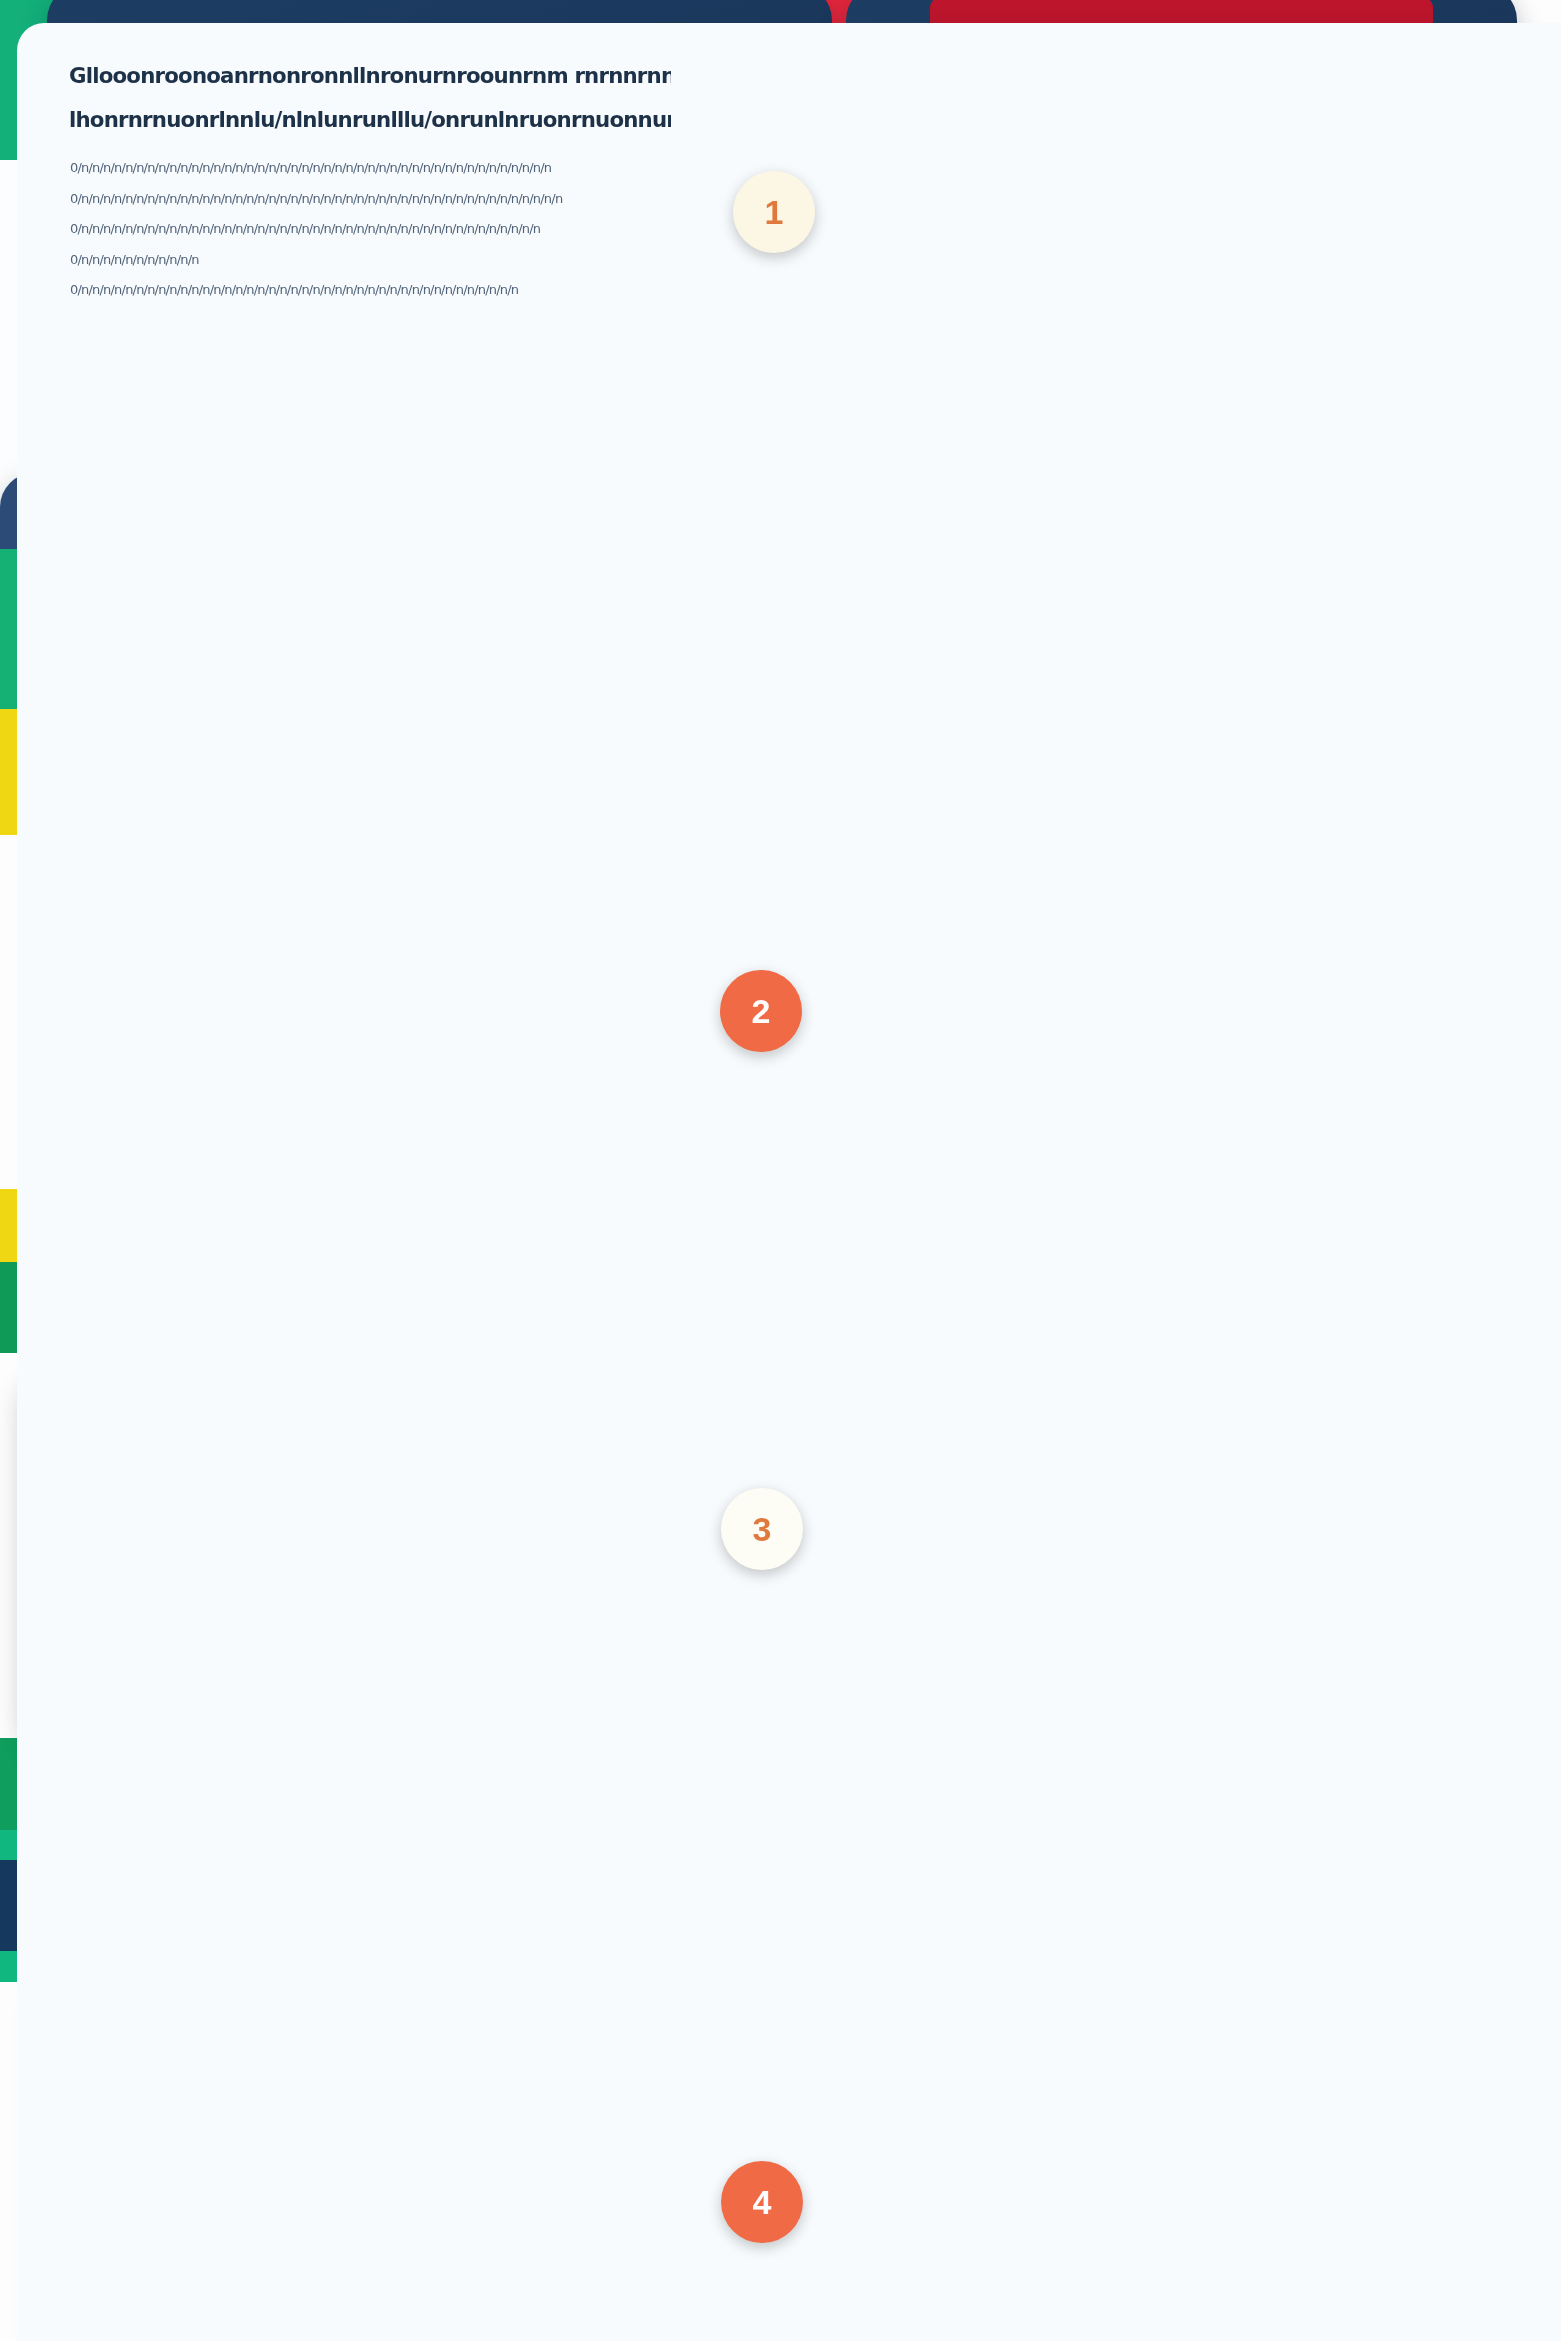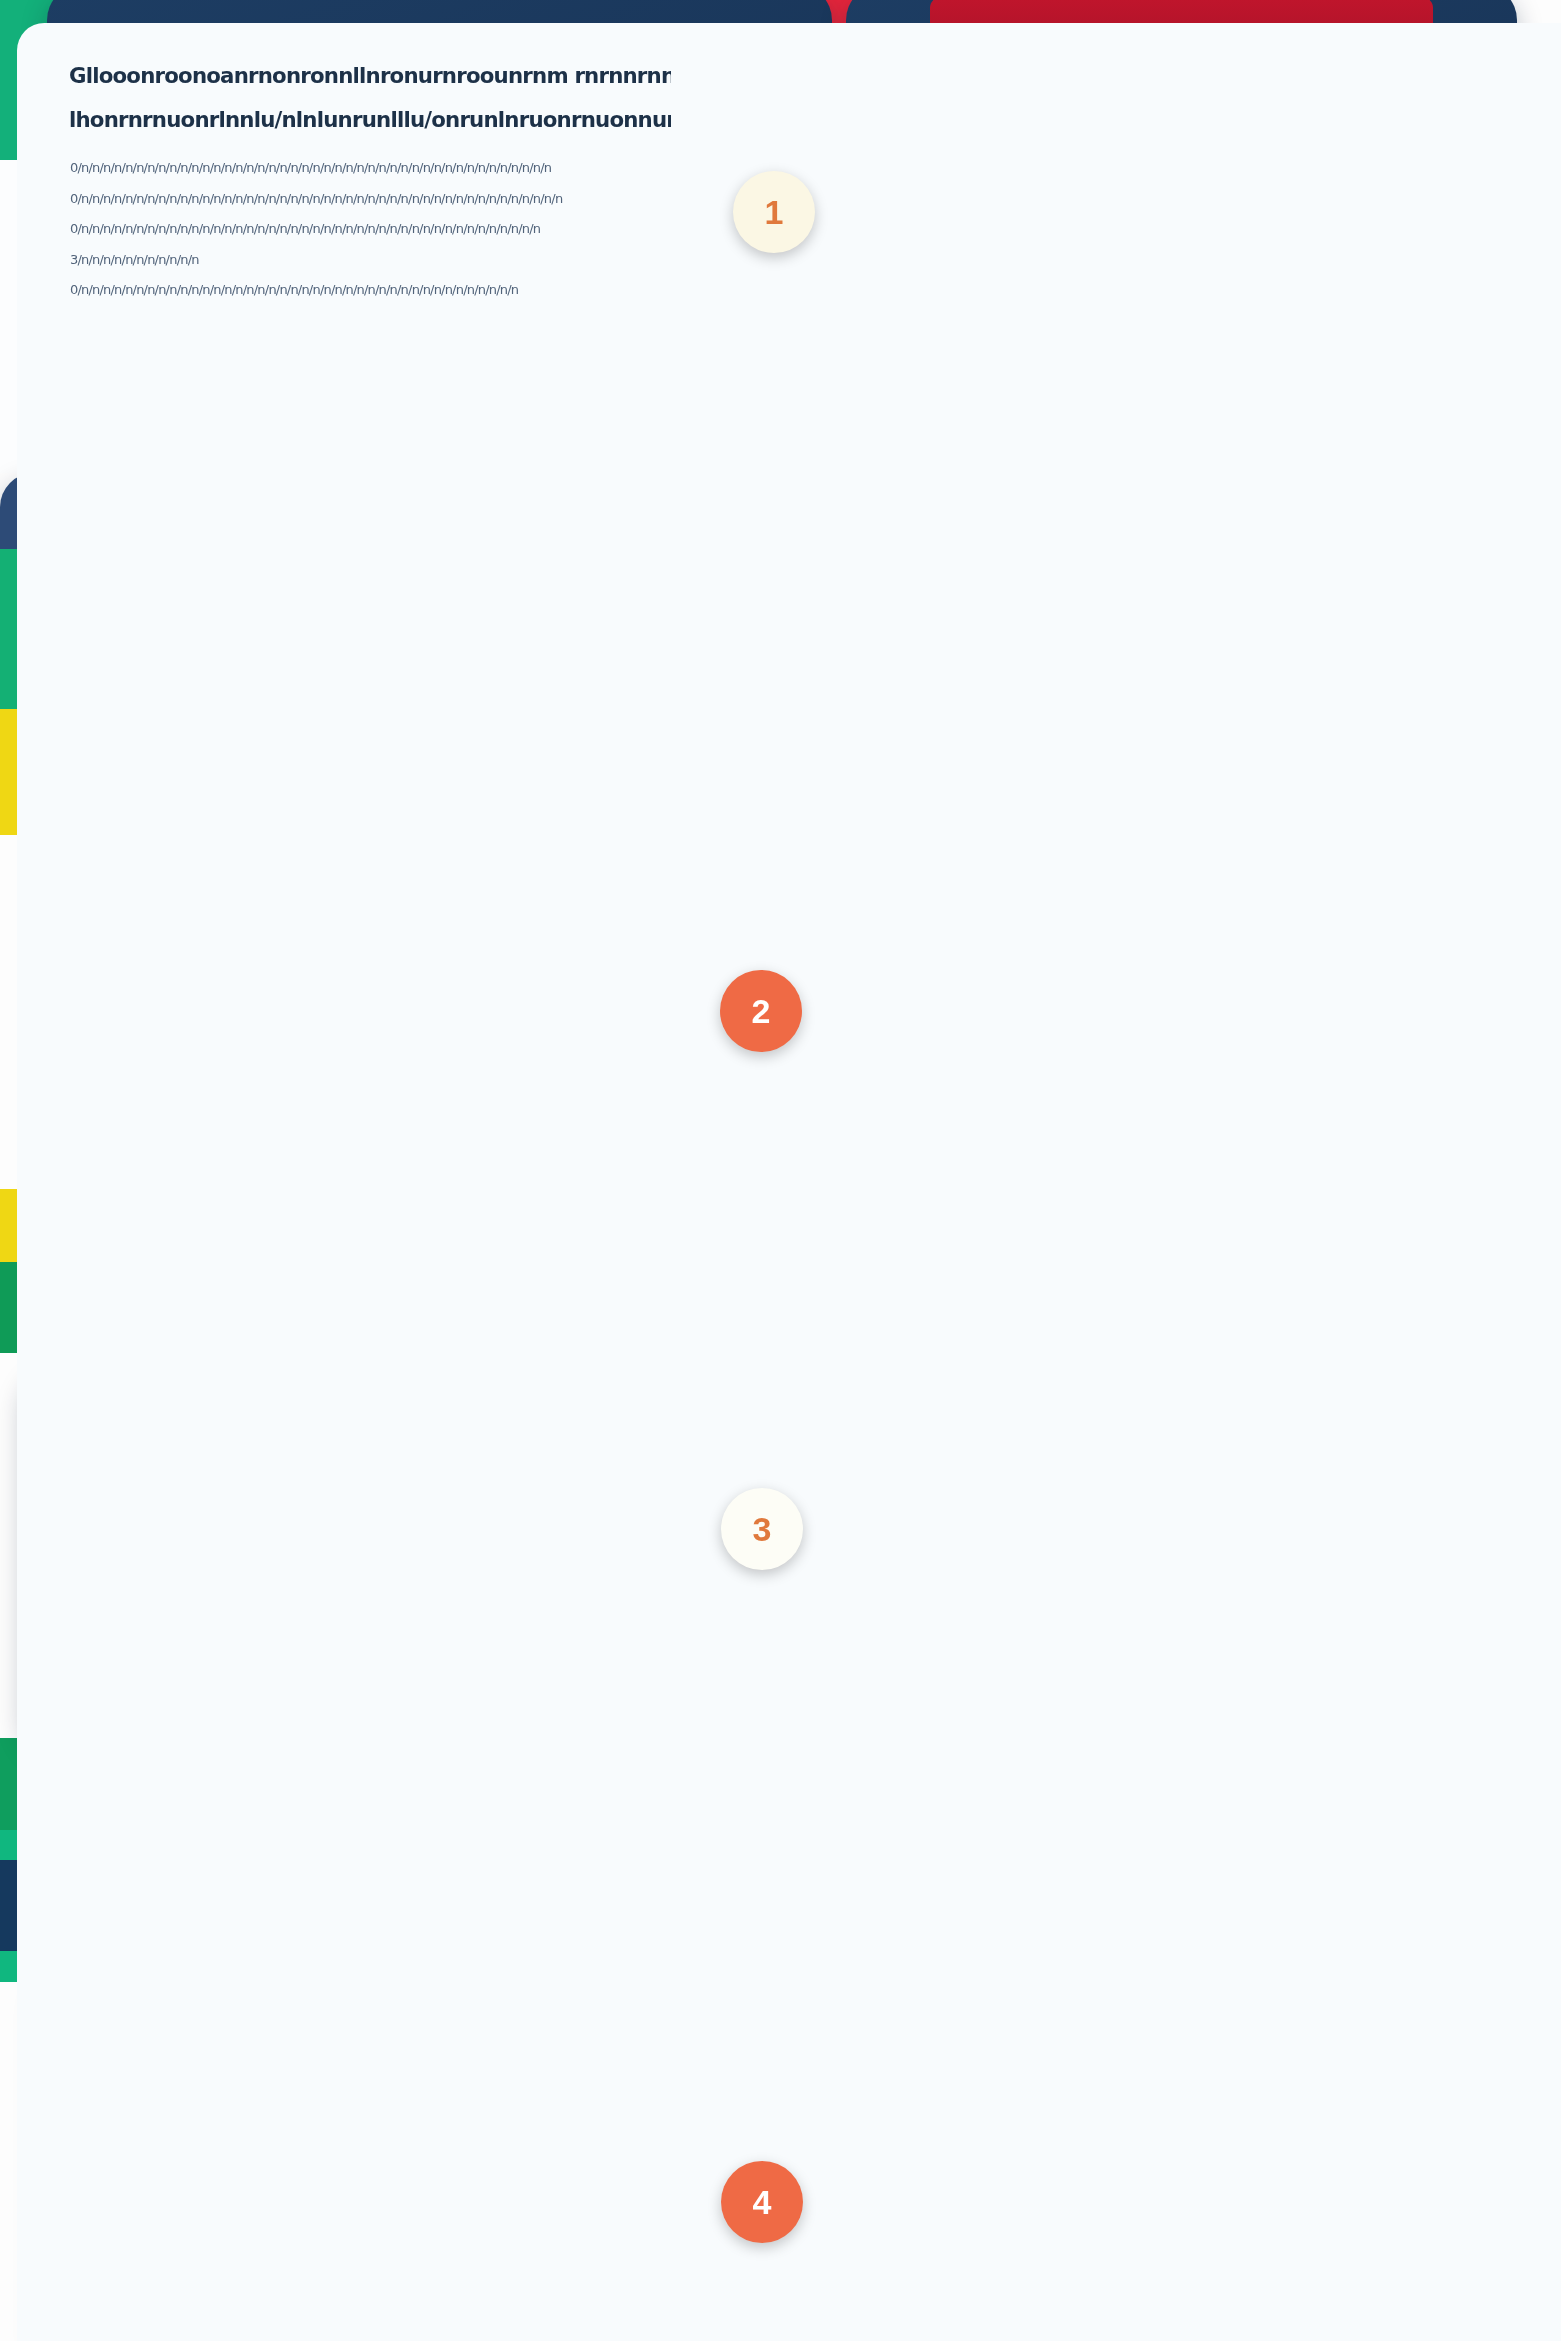--- a/index.html
+++ b/index.html
@@ -404,21 +404,21 @@
   <div id="sec4-right" class="shadow">
     <div id="s4r-inner">
       <div id="s4r-head">
         <span class="glyph tl">Gllooonroonoanrnonronnllnronurnroounrnm rnrnnrnnnrmnnrnrrnurnlo</span>
         <span class="glyph tl">lhonrnrnuonrlnnlu/nlnlunrunlllu/onrunlnruonrnuonnurnnonn/dnlluonlla</span>
       </div>
       <div id="s4r-body">
         <span class="glyph">0/n/n/n/n/n/n/n/n/n/n/n/n/n/n/n/n/n/n/n/n/n/n/n/n/n/n/n/n/n/n/n/n/n/n/n/n/n/n/n/n/n/n/n</span>
         <span class="glyph">0/n/n/n/n/n/n/n/n/n/n/n/n/n/n/n/n/n/n/n/n/n/n/n/n/n/n/n/n/n/n/n/n/n/n/n/n/n/n/n/n/n/n/n/n</span>
         <span class="glyph">0/n/n/n/n/n/n/n/n/n/n/n/n/n/n/n/n/n/n/n/n/n/n/n/n/n/n/n/n/n/n/n/n/n/n/n/n/n/n/n/n/n/n</span>
-        <span class="glyph">3/n/n/n/n/n/n/n/n/n/n/n</span>
+        <span class="glyph">0/n/n/n/n/n/n/n/n/n/n/n</span>
         <span class="glyph">0/n/n/n/n/n/n/n/n/n/n/n/n/n/n/n/n/n/n/n/n/n/n/n/n/n/n/n/n/n/n/n/n/n/n/n/n/n/n/n/n</span>
       </div>
     </div>
   </div>
 
   <div class="badge cream" id="badge1">1</div>
   <div class="badge coral" id="badge2">2</div>
   <div class="badge cream" id="badge3">3</div>
   <div class="badge coral" id="badge4">4</div>
 

